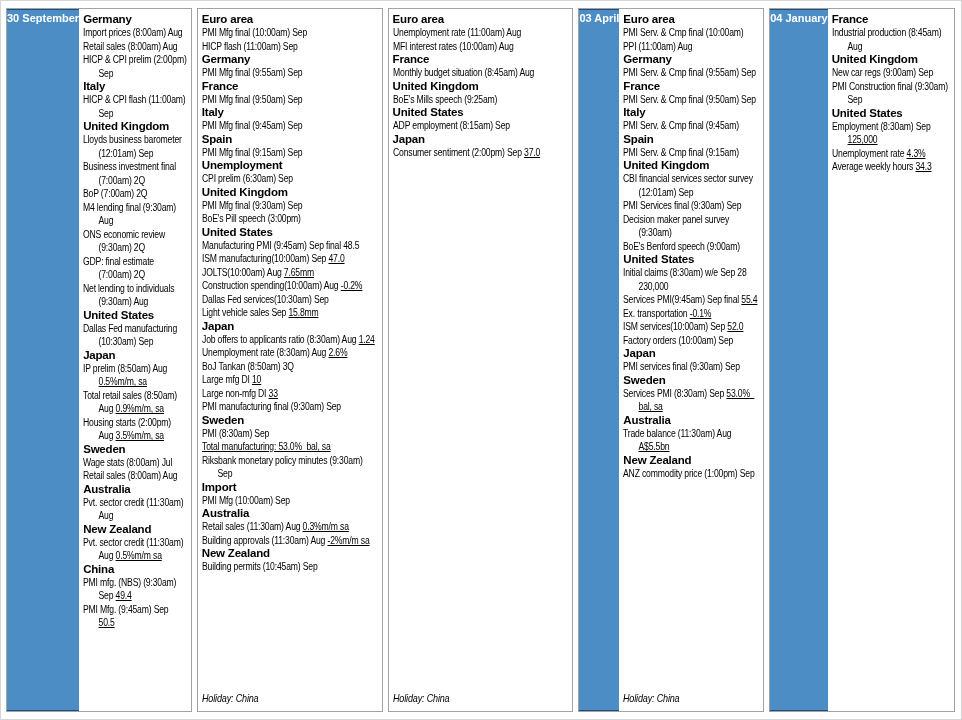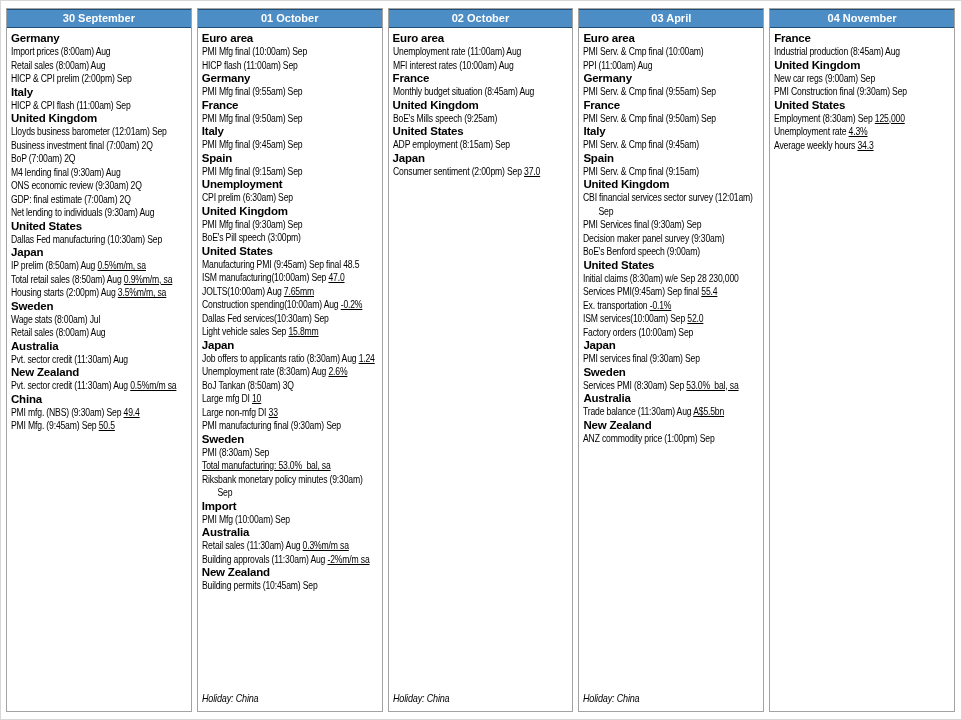--- a/index.html
+++ b/index.html
@@ -15,21 +15,21 @@
     display: flex;
     gap: 5px;
     height: 100%;
   }
   .col {
     flex: 1 1 0;
     min-width: 0;
     border: 1px solid #a3a3a3;
     background: #fff;
     display: flex;
-    flex-direction: column;
+    flex-direction: row;
   }
   .head {
     background: #4d8dc6;
     border-top: 1px solid #1f4e79;
     border-bottom: 1px solid #1f4e79;
     color: #ffffff;
     font-weight: bold;
     font-size: 11px;
     line-height: 13px;
     text-align: center;
@@ -109,21 +109,20 @@
           <div class="country">Australia</div>
           <div class="ev">Pvt. sector credit (11:30am) Aug</div>
           <div class="country">New Zealand</div>
           <div class="ev">Pvt. sector credit (11:30am) Aug <span class="uval">0.5%m/m sa</span></div>
           <div class="country">China</div>
           <div class="ev">PMI mfg. (NBS) (9:30am) Sep <span class="uval">49.4</span></div>
           <div class="ev">PMI Mfg. (9:45am) Sep <span class="uval">50.5</span></div>
         </div>
       </div>
       <div class="col">
-        <div class="head">01 October</div>
         <div class="body">
           <div class="country">Euro area</div>
           <div class="ev">PMI Mfg final (10:00am) Sep</div>
           <div class="ev">HICP flash (11:00am) Sep</div>
           <div class="country">Germany</div>
           <div class="ev">PMI Mfg final (9:55am) Sep</div>
           <div class="country">France</div>
           <div class="ev">PMI Mfg final (9:50am) Sep</div>
           <div class="country">Italy</div>
           <div class="ev">PMI Mfg final (9:45am) Sep</div>
@@ -156,21 +155,20 @@
           <div class="ev">PMI Mfg (10:00am) Sep</div>
           <div class="country">Australia</div>
           <div class="ev">Retail sales (11:30am) Aug <span class="uval">0.3%m/m sa</span></div>
           <div class="ev">Building approvals (11:30am) Aug <span class="uval">-2%m/m sa</span></div>
           <div class="country">New Zealand</div>
           <div class="ev">Building permits (10:45am) Sep</div>
           <div class="holiday">Holiday: China</div>
         </div>
       </div>
       <div class="col">
-        <div class="head">02 October</div>
         <div class="body">
           <div class="country">Euro area</div>
           <div class="ev">Unemployment rate (11:00am) Aug</div>
           <div class="ev">MFI interest rates (10:00am) Aug</div>
           <div class="country">France</div>
           <div class="ev">Monthly budget situation (8:45am) Aug</div>
           <div class="country">United Kingdom</div>
           <div class="ev">BoE's Mills speech (9:25am)</div>
           <div class="country">United States</div>
           <div class="ev">ADP employment (8:15am) Sep</div>
@@ -209,21 +207,21 @@
           <div class="country">Sweden</div>
           <div class="ev">Services PMI (8:30am) Sep <span class="uval">53.0%  bal, sa</span></div>
           <div class="country">Australia</div>
           <div class="ev">Trade balance (11:30am) Aug <span class="uval">A$5.5bn</span></div>
           <div class="country">New Zealand</div>
           <div class="ev">ANZ commodity price (1:00pm) Sep</div>
           <div class="holiday">Holiday: China</div>
         </div>
       </div>
       <div class="col">
-        <div class="head">04 November</div>
+        <div class="head">04 January</div>
         <div class="body">
           <div class="country">France</div>
           <div class="ev">Industrial production (8:45am) Aug</div>
           <div class="country">United Kingdom</div>
           <div class="ev">New car regs (9:00am) Sep</div>
           <div class="ev">PMI Construction final (9:30am) Sep</div>
           <div class="country">United States</div>
           <div class="ev">Employment (8:30am) Sep <span class="uval">125,000</span></div>
           <div class="ev">Unemployment rate <span class="uval">4.3%</span></div>
           <div class="ev">Average weekly hours <span class="uval">34.3</span></div>

